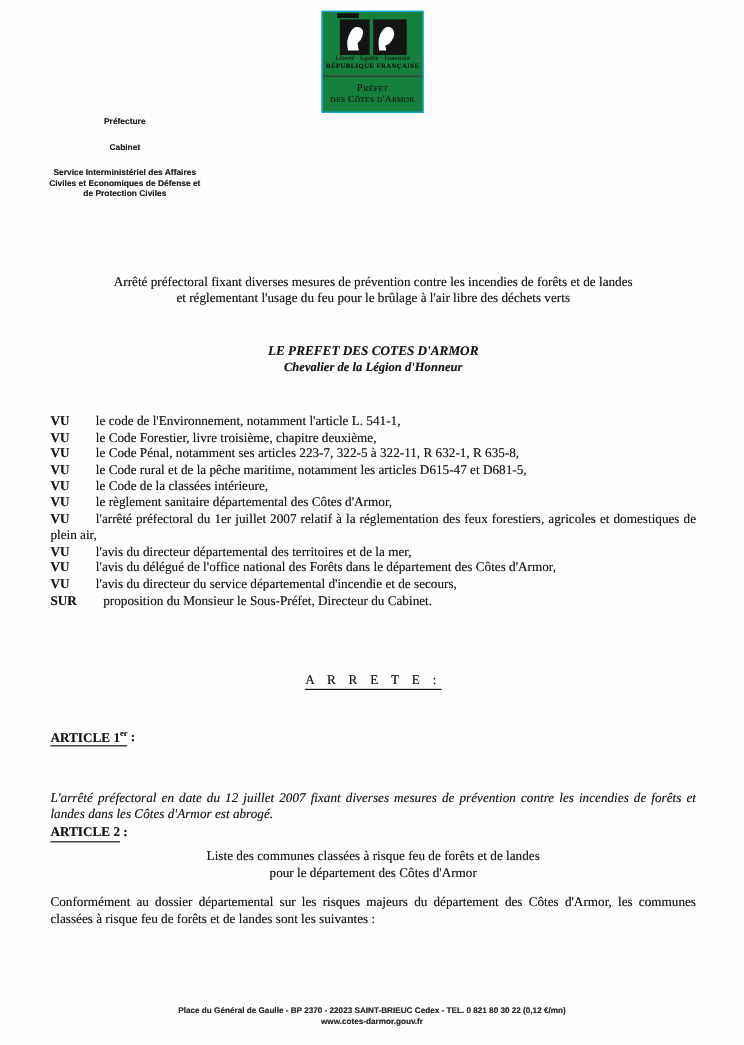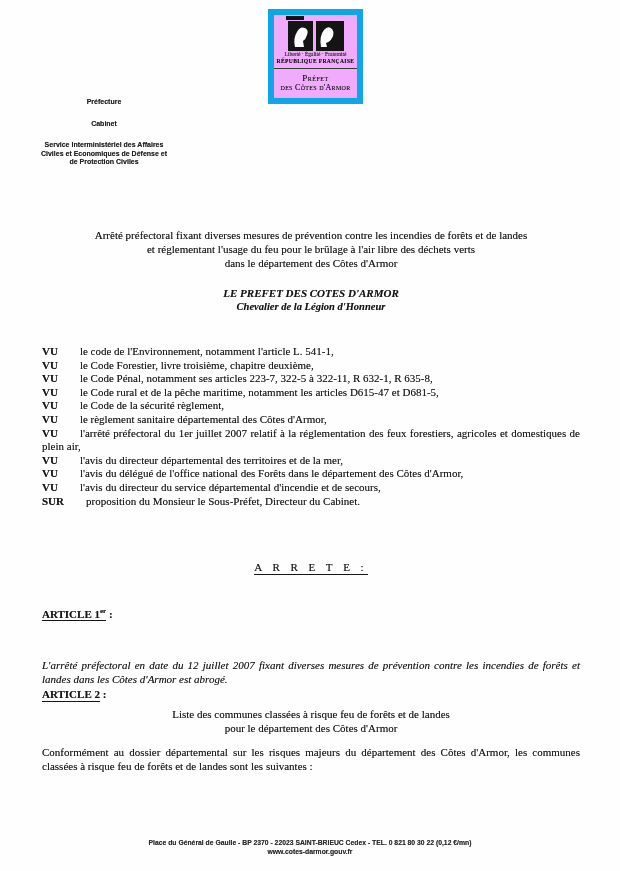--- a/index.html
+++ b/index.html
@@ -12,23 +12,23 @@
     color: #161616;
     overflow: hidden;
     text-shadow: 0 0 0.4px rgba(20,20,20,0.5);
   }
 
   
   .logo-block {
     position: absolute;
     top: 9px; left: 268px;
     width: 83px;
-    border: 6px solid #0ea5e9;
+    border: 1px solid #0ea5e9;
     text-align: center;
-    background: #f0abfc;
+    background: #15803d;
   }
   .logo-top { border-bottom: 1px solid #3a3a3a; padding: 1px 2px 3px; }
   .logo-topbar { width: 18px; height: 4px; background: #111; margin: 0 0 1px 10px; }
   .marianne { display: block; margin: 0 auto; }
   .motto { font-size: 5.5px; line-height: 7px; color: #222; white-space: nowrap; }
   .republique { font-size: 5.5px; line-height: 7px; font-weight: bold; letter-spacing: 0.4px; color: #111; white-space: nowrap; }
   .logo-bottom { padding: 4px 1px 5px; }
   .prefet-l1 { font-size: 9px; line-height: 10px; font-variant: small-caps; letter-spacing: 0.5px; }
   .prefet-l2 { font-size: 8px; line-height: 10px; font-variant: small-caps; letter-spacing: 0.3px; white-space: nowrap; }
 
@@ -113,34 +113,33 @@
 
   <div class="service-block">
     <div>Préfecture</div>
     <div class="gap">Cabinet</div>
     <div class="gap">Service Interministériel des Affaires Civiles et Economiques de Défense et de Protection Civiles</div>
   </div>
 
   <div class="sect doc-title">
     <div>Arrêté préfectoral fixant diverses mesures de prévention contre les incendies de forêts et de landes</div>
     <div>et réglementant l'usage du feu pour le brûlage à l'air libre des déchets verts</div>
-    <div>dans le département des Côtes d'Armor</div>
   </div>
 
   <div class="sect prefet-heading">
     <div>LE PREFET DES COTES D'ARMOR</div>
     <div class="l2">Chevalier de la Légion d'Honneur</div>
   </div>
 
   <div class="sect visas">
     <p class="visa"><span class="vu">VU</span><span>le code de l'Environnement, notamment l'article L. 541-1,</span></p>
     <p class="visa"><span class="vu">VU</span><span>le Code Forestier, livre troisième, chapitre deuxième,</span></p>
     <p class="visa"><span class="vu">VU</span><span>le Code Pénal, notamment ses articles 223-7, 322-5 à 322-11, R 632-1, R 635-8,</span></p>
     <p class="visa"><span class="vu">VU</span><span>le Code rural et de la pêche maritime, notamment les articles D615-47 et D681-5,</span></p>
-    <p class="visa"><span class="vu">VU</span><span>le Code de la sécurité règlement,</span></p>
+    <p class="visa"><span class="vu">VU</span><span>le Code de la classées intérieure,</span></p>
     <p class="visa"><span class="vu">VU</span><span>le règlement sanitaire départemental des Côtes d'Armor,</span></p>
     <p class="visa"><span class="vu">VU</span><span>l'arrêté préfectoral du 1er juillet 2007 relatif à la réglementation des feux forestiers, agricoles et domestiques de plein air,</span></p>
     <p class="visa"><span class="vu">VU</span><span>l'avis du directeur départemental des territoires et de la mer,</span></p>
     <p class="visa"><span class="vu">VU</span><span>l'avis du délégué de l'office national des Forêts dans le département des Côtes d'Armor,</span></p>
     <p class="visa"><span class="vu">VU</span><span>l'avis du directeur du service départemental d'incendie et de secours,</span></p>
     <p class="visa"><span class="vu">SUR</span><span>proposition du Monsieur le Sous-Préfet, Directeur du Cabinet.</span></p>
   </div>
 
   <div class="sect arrete">
     <span>A R R E T E :</span>

